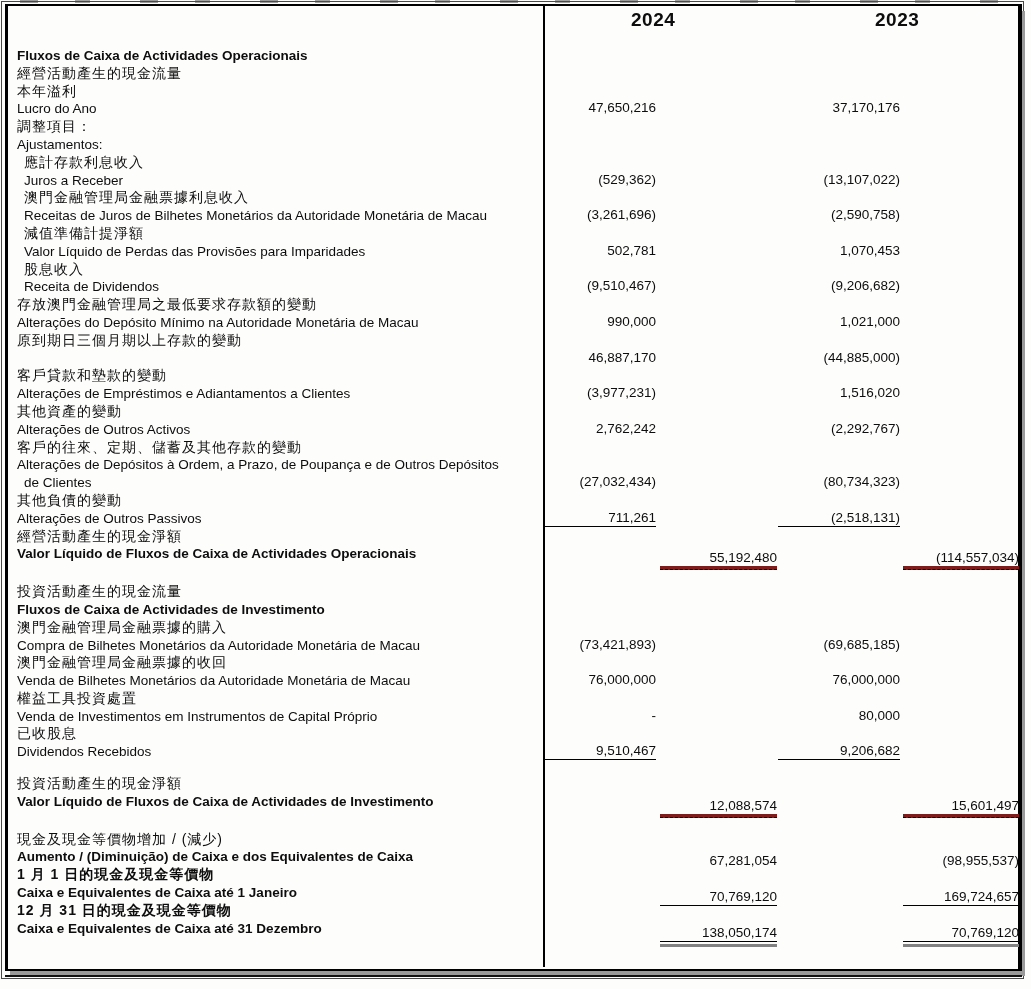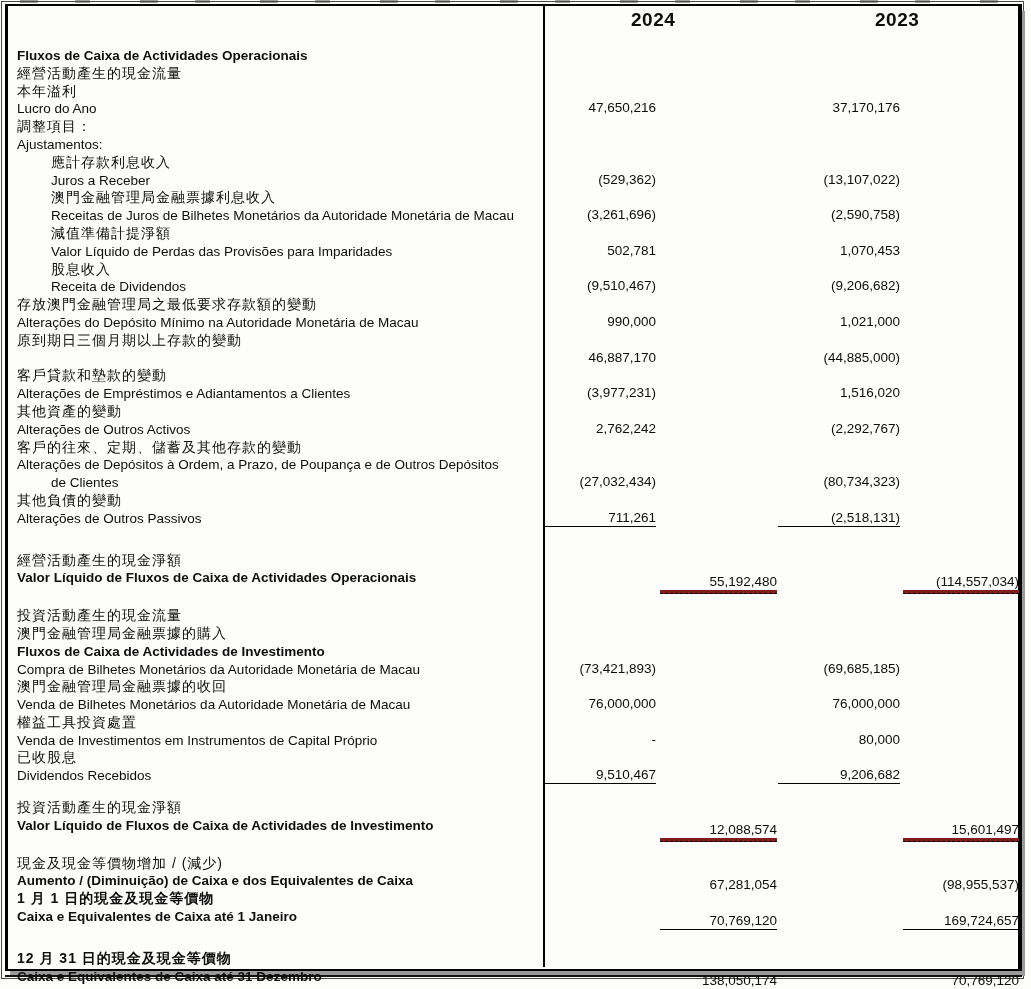--- a/index.html
+++ b/index.html
@@ -31,25 +31,25 @@
     position:absolute;left:543px;top:6px;width:2px;height:961px;background:#000;
   }
   .year-head{
     position:absolute;top:9px;font-size:19px;font-weight:bold;letter-spacing:.5px;
   }
   #h2024{left:631px;}
   #h2023{left:875px;}
 
   .content{position:absolute;left:0;top:46px;right:0;}
   .row{position:relative;height:17.8px;line-height:17.8px;white-space:nowrap;}
-  .gap-1{margin-top:24px;}
+  .gap-1{margin-top:0;}
   .gap-2{margin-top:20px;}
   .gap-3{margin-top:14px;}
   .label{display:inline-block;padding-left:17px;font-size:13.5px;}
-  .label.ind{padding-left:51px;}
+  .label.ind{padding-left:24px;}
   .label.zh{font-size:14px;letter-spacing:1px;}
   .label.b{font-weight:bold;}
 
   .cell{
     position:absolute;top:0;height:17px;text-align:right;font-size:13.5px;line-height:17px;
   }
   .c24d{left:543px;width:113px;}
   .c23d{left:778px;width:122px;}
   .c24t{left:660px;width:117px;top:5px;}
   .c23t{left:903px;width:116px;top:5px;}
@@ -99,22 +99,22 @@
     <div class="row"><span class="label zh">其他資產的變動</span></div>
     <div class="row"><span class="label">Alterações de Outros Activos</span><div class="cell c24d">2,762,242</div><div class="cell c23d">(2,292,767)</div></div>
     <div class="row"><span class="label zh">客戶的往來、定期、儲蓄及其他存款的變動</span></div>
     <div class="row"><span class="label">Alterações de Depósitos à Ordem, a Prazo, de Poupança e de Outros Depósitos</span></div>
     <div class="row"><span class="label ind">de Clientes</span><div class="cell c24d">(27,032,434)</div><div class="cell c23d">(80,734,323)</div></div>
     <div class="row"><span class="label zh">其他負債的變動</span></div>
     <div class="row"><span class="label">Alterações de Outros Passivos</span><div class="cell c24d ul-solid">711,261</div><div class="cell c23d ul-solid">(2,518,131)</div></div>
     <div class="row gap-1"><span class="label zh">經營活動產生的現金淨額</span></div>
     <div class="row"><span class="label b">Valor Líquido de Fluxos de Caixa de Actividades Operacionais</span><div class="cell c24t ul-dashed">55,192,480</div><div class="cell c23t ul-dashed">(114,557,034)</div></div>
     <div class="row gap-2"><span class="label zh">投資活動產生的現金流量</span></div>
+    <div class="row"><span class="label b">Fluxos de Caixa de Actividades de Investimento</span></div>
     <div class="row"><span class="label zh">澳門金融管理局金融票據的購入</span></div>
-    <div class="row"><span class="label b">Fluxos de Caixa de Actividades de Investimento</span></div>
     <div class="row"><span class="label">Compra de Bilhetes Monetários da Autoridade Monetária de Macau</span><div class="cell c24d">(73,421,893)</div><div class="cell c23d">(69,685,185)</div></div>
     <div class="row"><span class="label zh">澳門金融管理局金融票據的收回</span></div>
     <div class="row"><span class="label">Venda de Bilhetes Monetários da Autoridade Monetária de Macau</span><div class="cell c24d">76,000,000</div><div class="cell c23d">76,000,000</div></div>
     <div class="row"><span class="label zh">權益工具投資處置</span></div>
     <div class="row"><span class="label">Venda de Investimentos em Instrumentos de Capital Próprio</span><div class="cell c24d">-</div><div class="cell c23d">80,000</div></div>
     <div class="row"><span class="label zh">已收股息</span></div>
     <div class="row"><span class="label">Dividendos Recebidos</span><div class="cell c24d ul-solid">9,510,467</div><div class="cell c23d ul-solid">9,206,682</div></div>
     <div class="row gap-3"><span class="label zh">投資活動產生的現金淨額</span></div>
     <div class="row"><span class="label b">Valor Líquido de Fluxos de Caixa de Actividades de Investimento</span><div class="cell c24t ul-dashed">12,088,574</div><div class="cell c23t ul-dashed">15,601,497</div></div>
     <div class="row gap-2"><span class="label zh">現金及現金等價物增加 / (減少)</span></div>

